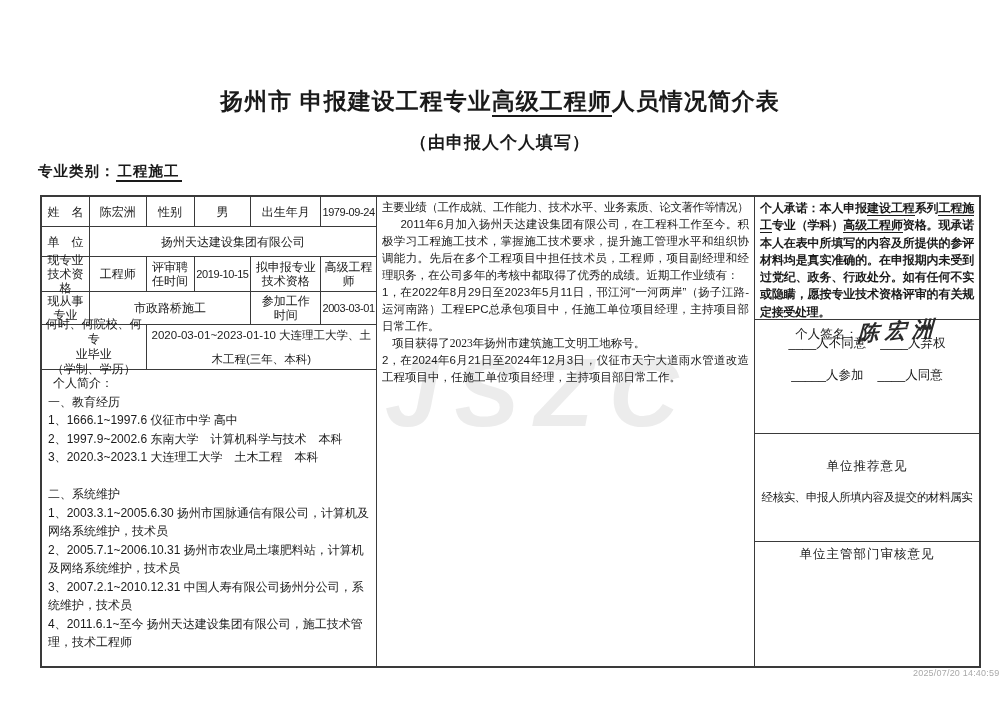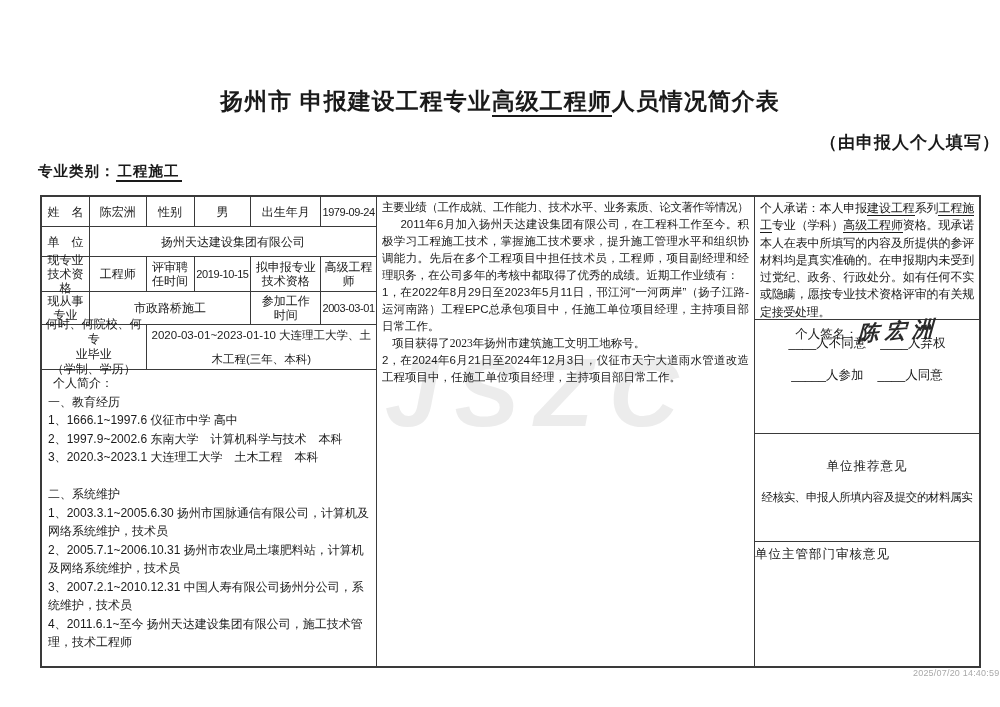--- a/index.html
+++ b/index.html
@@ -11,21 +11,21 @@
   }
   
   .doc-title {
     position:absolute; top:86px; left:0; width:100%;
     text-align:center; font-size:23px; font-weight:bold; letter-spacing:1px;
     white-space:nowrap;
   }
   .doc-title .u { border-bottom:2px solid #1a1a1a; padding-bottom:1px; }
   .doc-subtitle {
     position:absolute; top:131px; left:0; width:100%;
-    text-align:right; font-size:17px; font-weight:bold; letter-spacing:1px;
+    text-align:center; font-size:17px; font-weight:bold; letter-spacing:1px;
   }
   .category {
     position:absolute; top:162px; left:38px;
     font-size:14.5px; font-weight:bold; letter-spacing:1px;
   }
   .category .u { border-bottom:2px solid #1a1a1a; padding:0 2px 1px 2px; }
 
   
   .watermark {
     position:absolute; left:385px; top:338px; width:370px;
@@ -72,36 +72,36 @@
   .mid-header { white-space:nowrap; letter-spacing:-0.4px; }
   .sec-mid p { margin:0; text-align:justify; }
   .ind16 { text-indent:1.6em; }
   .ind09 { text-indent:0.9em;font-family:Liberation Serif, serif; }
   .pub { margin-top:40px !important; }
 
   
   .rs { border-bottom:1px solid #3a3a3a; position:relative; }
   .rs:last-child { border-bottom:none; }
   .rs-commit { height:123px; padding:3px 5px 0 5px; font-size:12px; line-height:17.3px; }
-  .commit-text { text-align:justify; letter-spacing:-0.3px; }
+  .commit-text { text-align:justify; letter-spacing:-0.3px;font-weight:bold; }
   .commit-text .u { border-bottom:1px solid #1a1a1a; }
   .sign-row { margin-top:1px; text-align:center; white-space:nowrap; }
   .sign-label { font-size:12.5px; }
   .sign-name {
     display:inline-block; font-size:21px; font-style:italic; font-weight:600;
     letter-spacing:6px; transform:rotate(-4deg) skewX(-6deg); color:#2a2a2a;
   }
   .rs-poll { height:114px; text-align:center; font-size:12.5px; }
   .poll-title { margin-top:12px; letter-spacing:0.5px; }
   .poll-row { margin-top:15px; white-space:nowrap; }
   .poll-row span { margin:0 7px; }
   .rs-recommend { height:108px; text-align:center; font-size:12.5px; }
   .rec-title { margin-top:24px; letter-spacing:1px; }
   .rec-body { margin-top:15px; font-size:11.5px; letter-spacing:-0.4px; white-space:nowrap; }
-  .rs-dept { flex:1; text-align:left; font-size:12.5px; }
+  .rs-dept { flex:1; text-align:center; font-size:12.5px; }
   .dept-title { margin-top:4px; letter-spacing:1px; }
 </style>
 </head>
 <body>
 
 <div class="doc-title"><span>扬州市 申报建设工程专业</span><span class="u">高级工程师</span><span>人员情况简介表</span></div>
 
 <div class="doc-subtitle">（由申报人个人填写）</div>
 
 <div class="category"><span>专业类别：</span><span class="u">工程施工</span></div>

